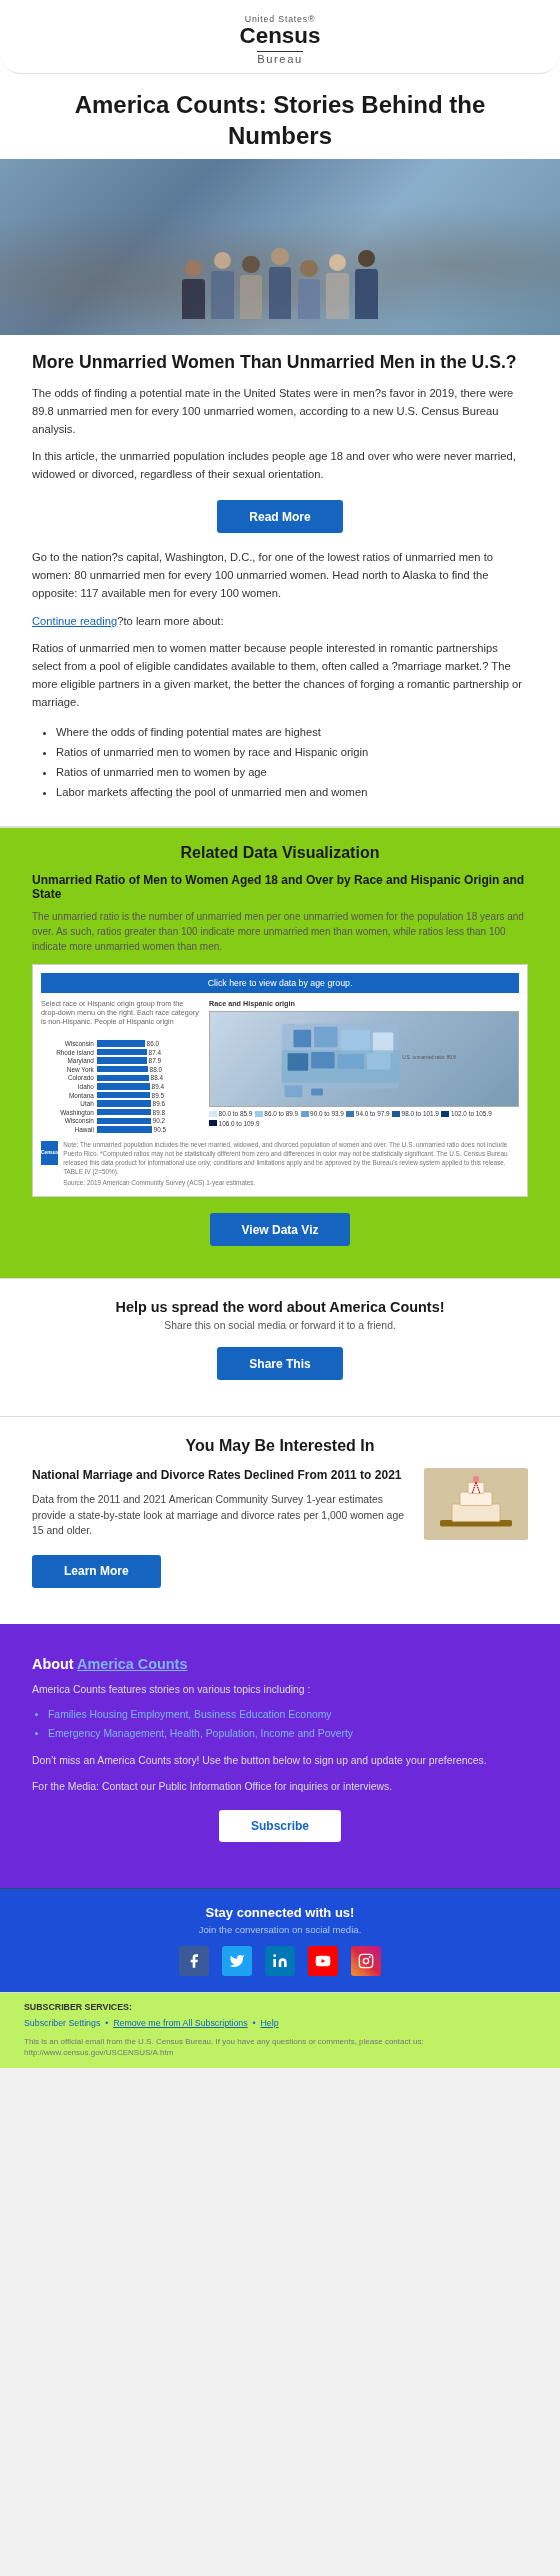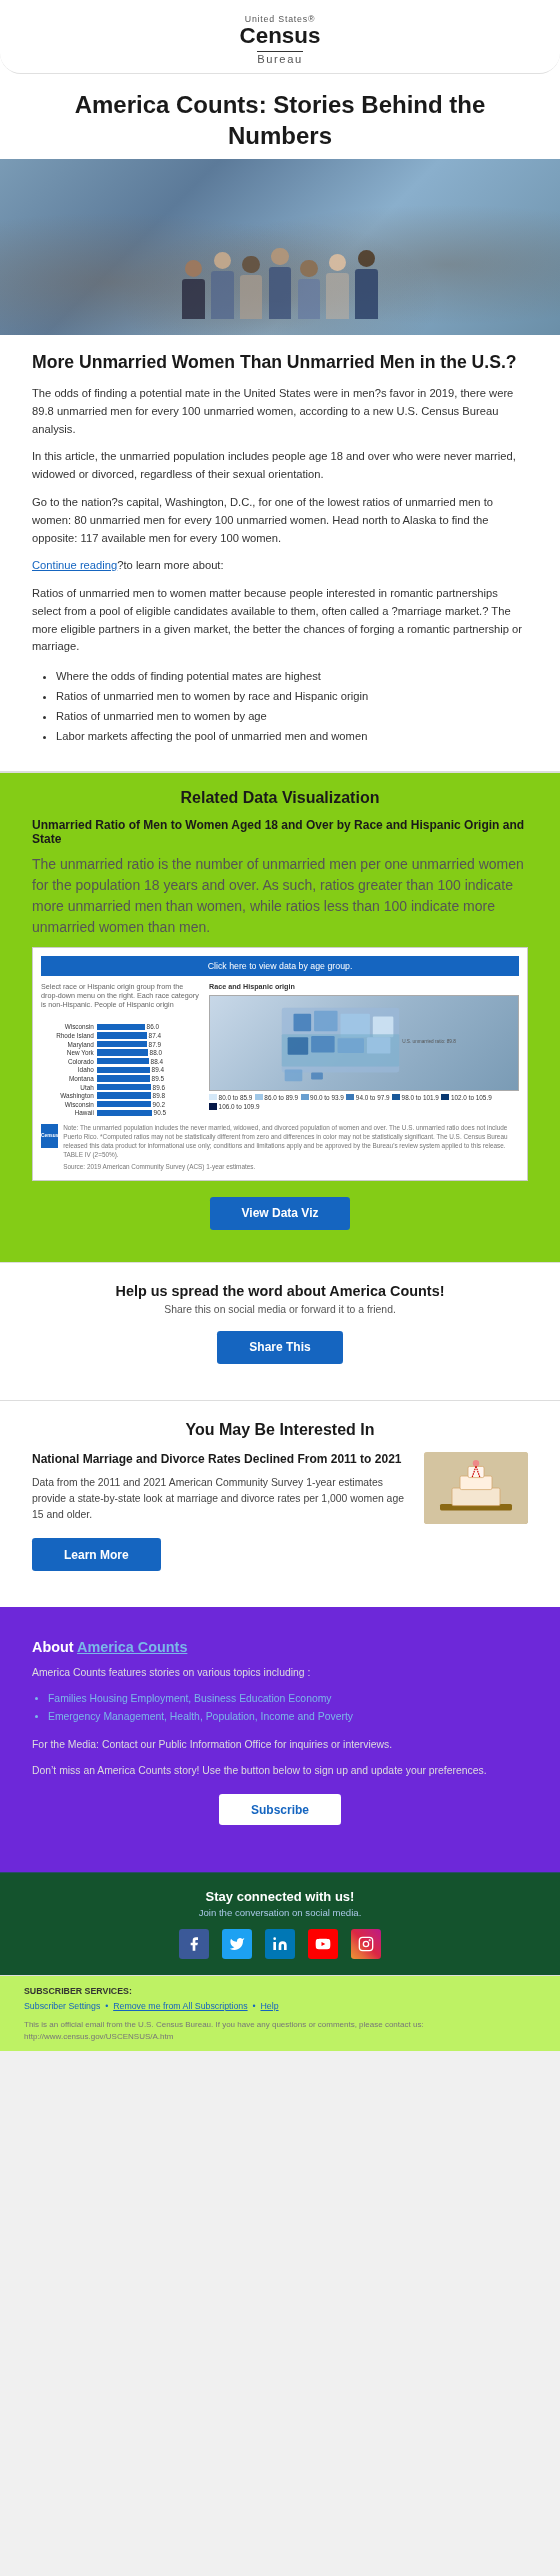--- a/index.html
+++ b/index.html
@@ -191,21 +191,21 @@
       color: #1a1a1a;
       margin-bottom: 11.2px;
     }
     .dataviz-subtitle {
       font-size: 12px;
       font-weight: bold;
       color: #1a1a1a;
       margin-bottom: 8px;
     }
     .dataviz-description {
-      font-size: 14px;
+      font-size: 10px;
       color: #555;
       line-height: 1.5;
       margin-bottom: 9.6px;
     }
 
     
     .viz-mockup {
       background: #fff;
       border: 0.8px solid #ccc;
       padding: 8px;
@@ -418,21 +418,21 @@
       font-size: 12px;
       font-weight: bold;
       padding: 8.8px 32px;
       border-radius: 3.2px;
       cursor: pointer;
       border: none;
     }
 
     
     .social-section {
-      background: #14532d;
+      background: #1d4ed8;
       padding: 16px 32px;
       text-align: center;
       border-top: 0.8px solid #2a4a6c;
     }
     .social-title {
       font-size: 13px;
       font-weight: bold;
       color: #fff;
       margin-bottom: 3.2px;
     }
@@ -543,20 +543,23 @@
         </div>
       </div>
     </div>
   </div>
 
   <div class="article-section">
     <h2 class="article-headline">More Unmarried Women Than Unmarried Men in the U.S.?</h2>
     <div class="article-body">
       <p>The odds of finding a potential mate in the United States were in men?s favor in 2019, there were 89.8 unmarried men for every 100 unmarried women, according to a new U.S. Census Bureau analysis.</p>
       <p>In this article, the unmarried population includes people age 18 and over who were never married, widowed or divorced, regardless of their sexual orientation.</p>
+    </div>
+    <div class="btn-container">
+      <button class="btn-blue">Read More</button>
     </div>
     <div class="article-body">
       <p>Go to the nation?s capital, Washington, D.C., for one of the lowest ratios of unmarried men to women: 80 unmarried men for every 100 unmarried women. Head north to Alaska to find the opposite: 117 available men for every 100 women.</p>
       <p>
         <span class="continue-link">Continue reading</span><span>?to learn more about:</span>
       </p>
       <p>Ratios of unmarried men to women matter because people interested in romantic partnerships select from a pool of eligible candidates available to them, often called a ?marriage market.? The more eligible partners in a given market, the better the chances of forging a romantic partnership or marriage.</p>
     </div>
     <ul class="article-list">
       <li>Where the odds of finding potential mates are highest</li>
@@ -759,22 +762,22 @@
     </div>
     <p class="about-body">America Counts features stories on various topics including&nbsp;:</p>
     <ul class="about-list">
       <li>
         <a>Families&nbsp;Housing&nbsp;Employment, Business&nbsp;Education&nbsp;Economy</a>
       </li>
       <li>
         <a>Emergency Management, Health, Population, Income and Poverty</a>
       </li>
     </ul>
+    <p class="about-note">Don’t miss an America Counts story!&nbsp;Use the button below to sign up and update your preferences.</p>
     <p class="about-note">For the Media:&nbsp;Contact our&nbsp;Public Information Office&nbsp;for inquiries or interviews.&nbsp;</p>
-    <p class="about-note">Don’t miss an America Counts story!&nbsp;Use the button below to sign up and update your preferences.</p>
     <div class="about-btn-container">
       <button class="btn-white">Subscribe</button>
     </div>
   </div>
 
   <div class="social-section">
     <div class="social-title">Stay connected with us!</div>
     <div class="social-subtitle">Join the conversation on social media.</div>
     <div class="social-icons">
       <div class="social-icon si-facebook">

